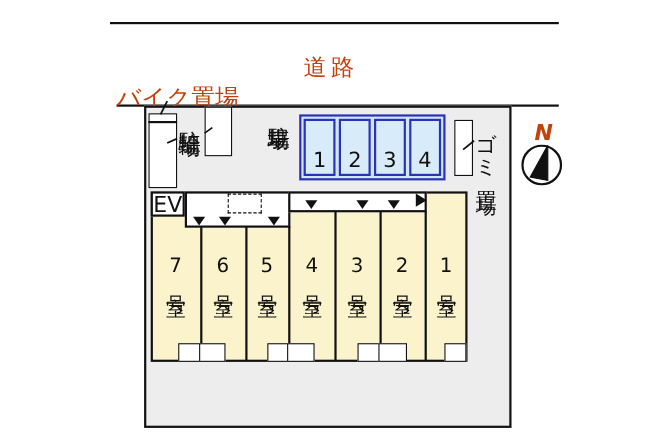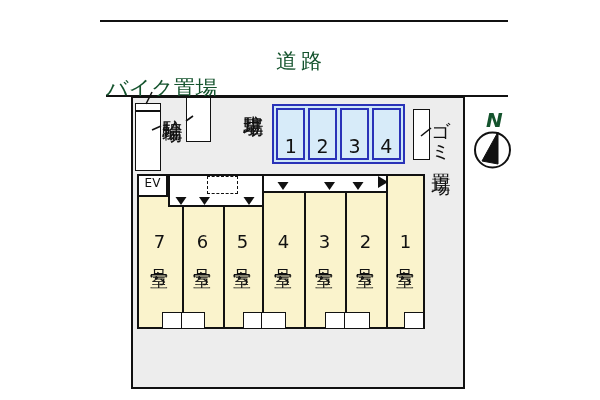--- a/index.html
+++ b/index.html
@@ -2,21 +2,21 @@
 <html><head>
 <meta charset="utf-8">
 <style>
   html,body{margin:0;padding:0;background:#fff;}
   #canvas{
     position:relative;width:600px;height:400px;background:#fff;overflow:hidden;
     font-family:"DejaVu Sans","Liberation Sans",sans-serif;color:#111;
   }
   .hline{position:absolute;background:#111;height:2px;}
   .vline{position:absolute;background:#111;width:1.6px;}
-  .label{position:absolute;white-space:nowrap;color:#14532d;}
+  .label{position:absolute;white-space:nowrap;color:#c2410c;}
   .vtext{
     position:absolute;writing-mode:vertical-rl;text-orientation:upright;
     line-height:1;color:#111;white-space:nowrap;
   }
   .site{
     position:absolute;background:#ededed;border:2.5px solid #111;
   }
   .whitebox{position:absolute;background:#fff;border:1.8px solid #111;box-sizing:border-box;}
   .building{position:absolute;background:#faf3cc;border:2px solid #111;box-sizing:border-box;}
   .corridor{position:absolute;background:#fff;border:2px solid #111;box-sizing:border-box;}
@@ -26,21 +26,21 @@
     display:flex;gap:2.5px;padding:2px;
   }
   .stall{
     flex:1;background:#d7ebf9;border:2px solid #2a32b8;box-sizing:border-box;
     display:flex;align-items:flex-end;justify-content:center;
     font-size:19px;padding-bottom:1px;color:#111;
   }
   .roomlabel{font-size:18px;letter-spacing:2px;}
   .evbox{
     position:absolute;background:#fff;border:2px solid #111;box-sizing:border-box;
-    display:flex;justify-content:center;font-size:12px;font-weight:500;
+    display:flex;align-items:center;justify-content:center;font-size:20px;font-weight:500;
   }
   svg.overlay{position:absolute;left:0;top:0;z-index:10;pointer-events:none;}
   .northN{font-size:20px;font-weight:bold;font-style:italic;}
 </style>
 </head>
 <body>
 
 <div id="canvas">
 
   <div class="hline" style="left:100px;top:20px;width:408px;"></div>

